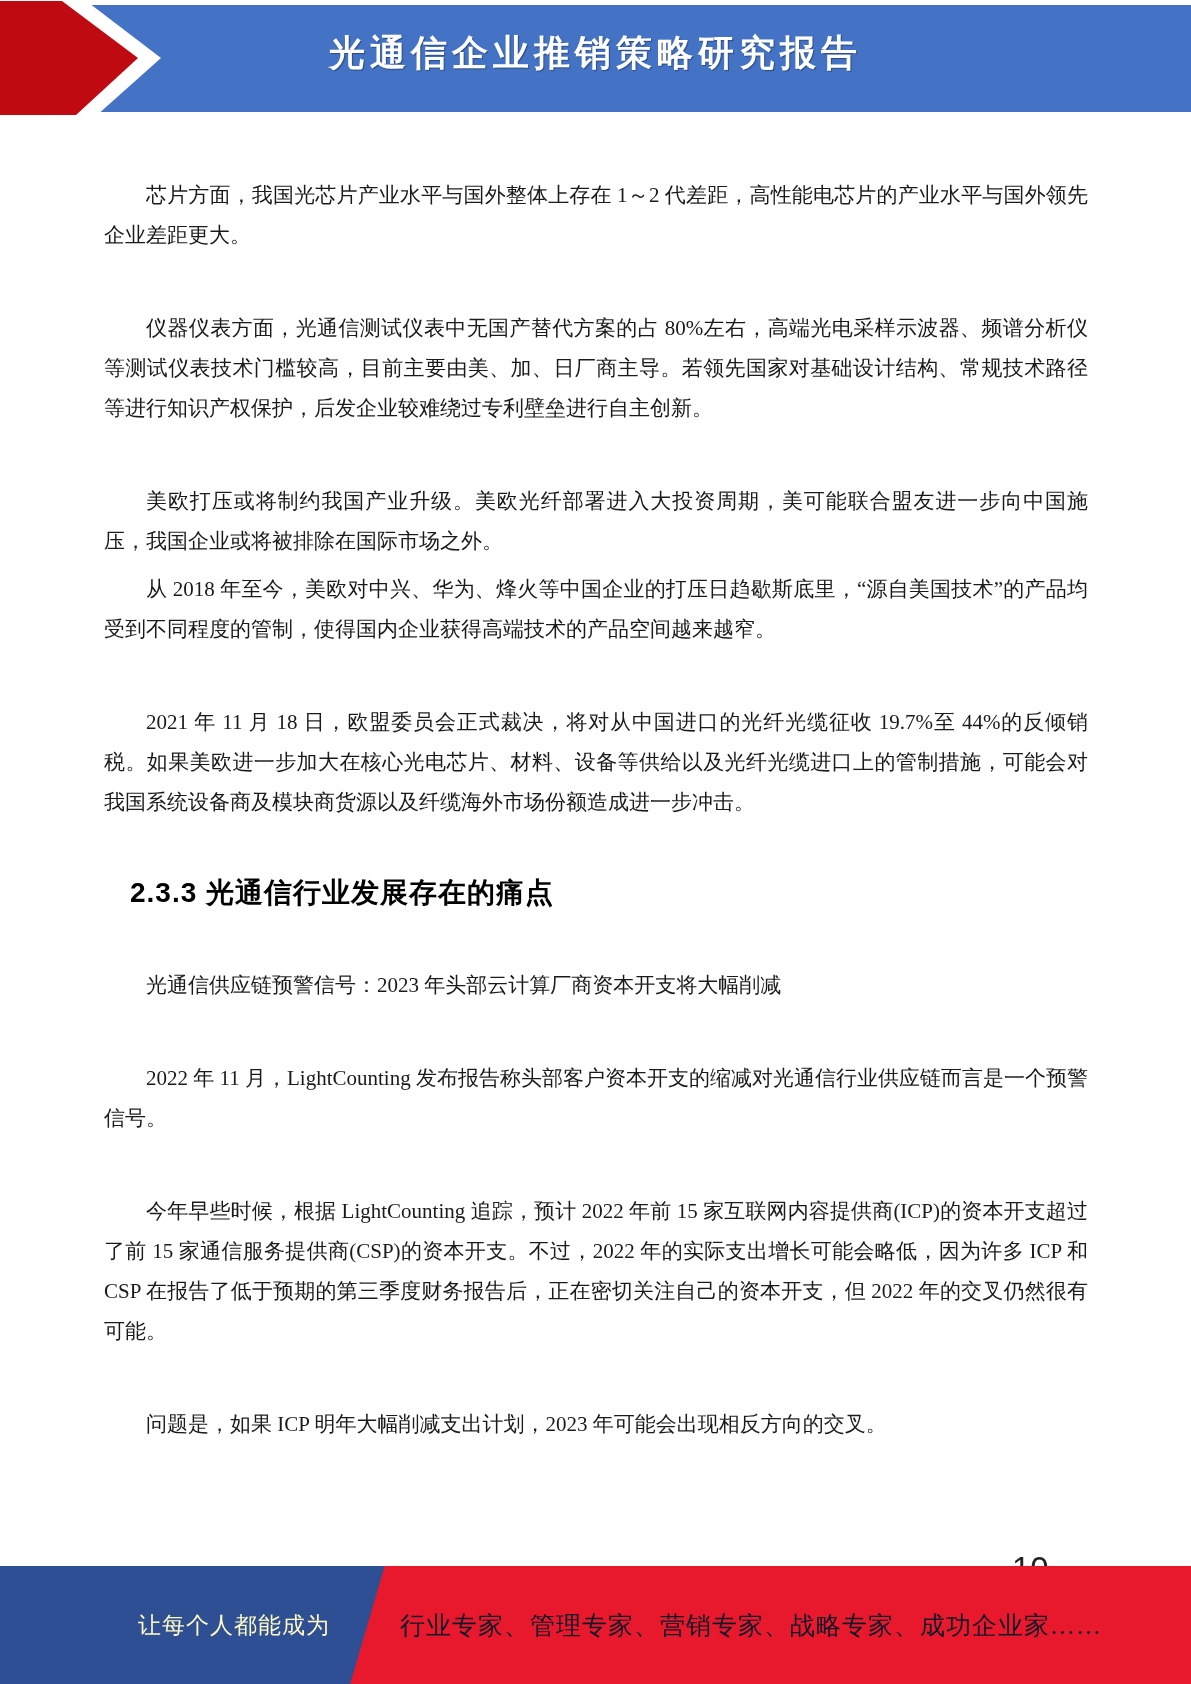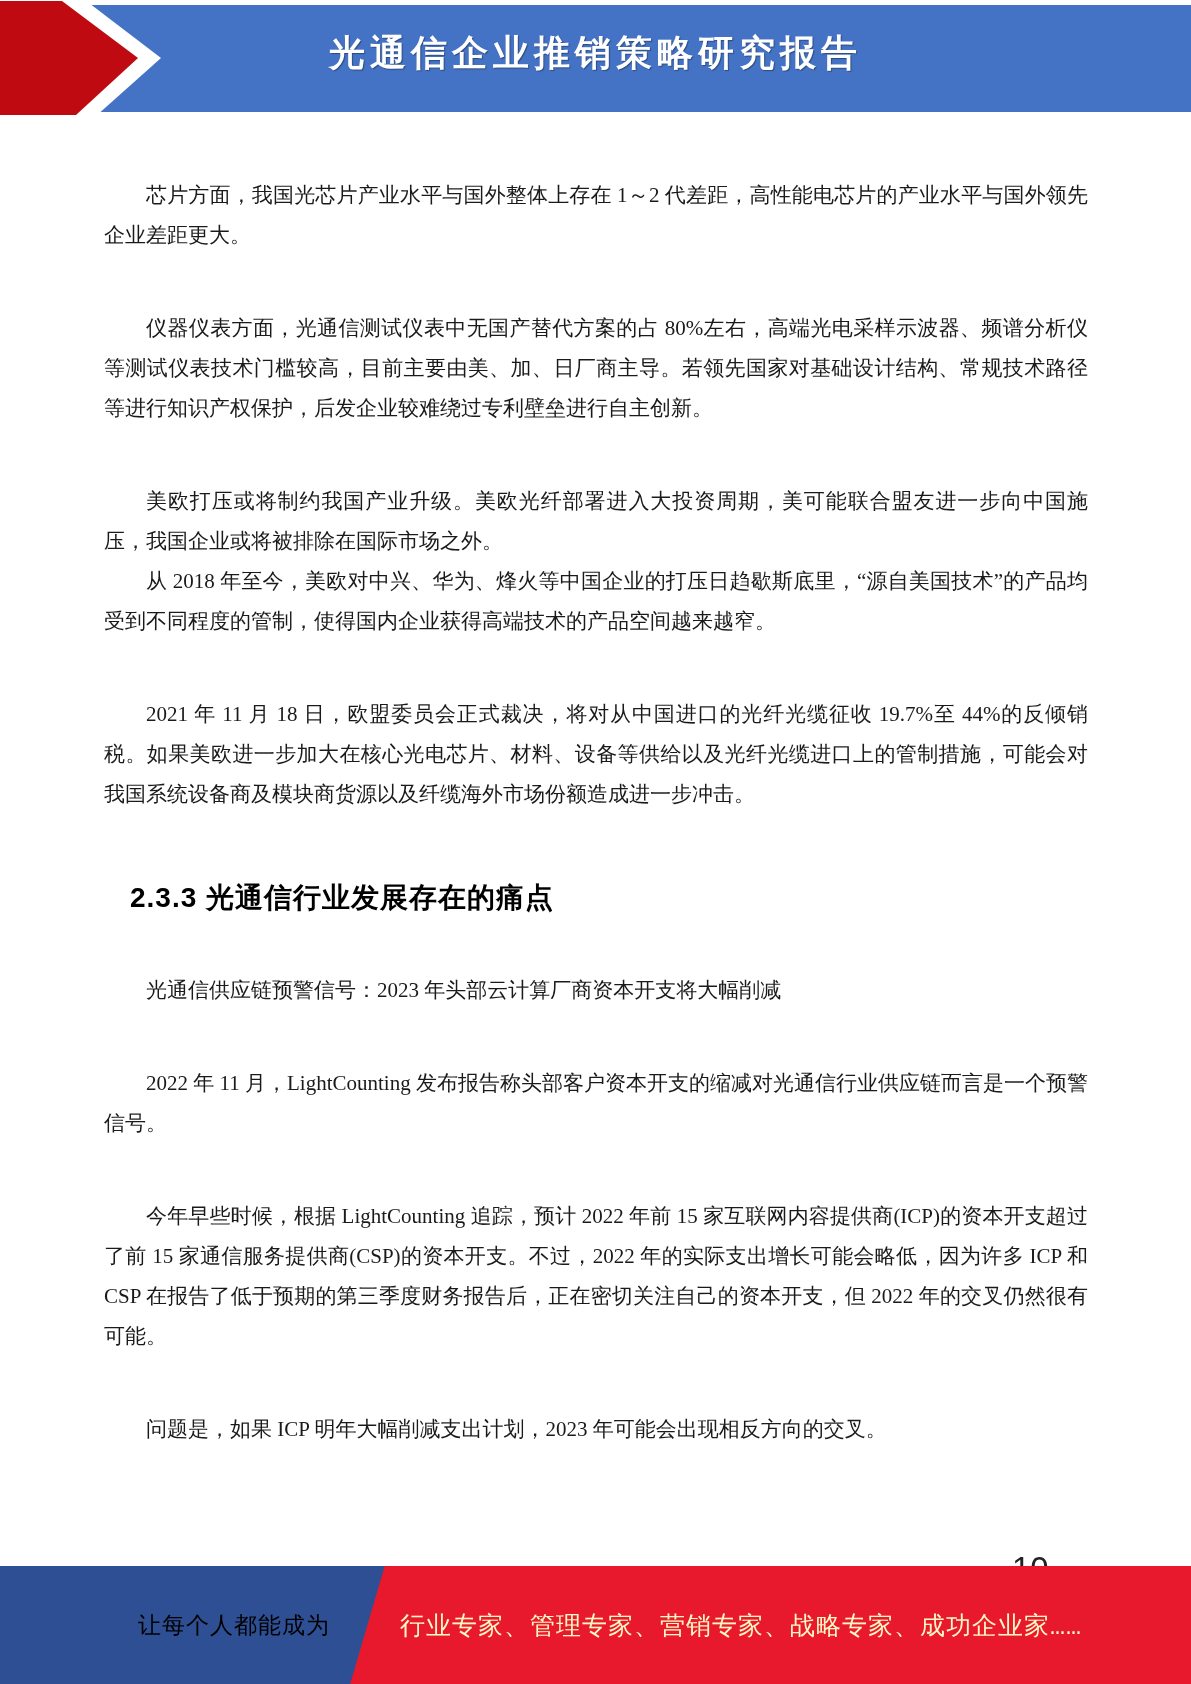--- a/index.html
+++ b/index.html
@@ -51,29 +51,29 @@
     width:984px;
   }
   .body-content p{
     font-size:21px;
     line-height:40px;
     text-align:justify;
     text-indent:2em;
     margin-top:53px;
   }
   .body-content p.no-gap{
-    margin-top:0;
+    margin-top:8px;
   }
   .section-heading{
     font-family:"Liberation Sans","DejaVu Sans",sans-serif;
     font-weight:bold;
     font-size:28px;
     letter-spacing:1px;
     color:#000000;
-    margin-top:65px;
+    margin-top:52px;
     margin-bottom:14px;
     padding-left:26px;
   }
   .page-number{
     position:absolute;
     left:1012px; top:1550px;
     font-family:"Liberation Sans","DejaVu Sans",sans-serif;
     font-size:33px;
     color:#222222;
   }
@@ -93,32 +93,32 @@
   }
   .footer-left-text{
     position:absolute;
     left:0; top:0;
     width:330px; height:100%;
     display:flex;
     align-items:center;
     justify-content:flex-end;
     font-family:"Liberation Serif","DejaVu Serif",serif;
     font-size:23px;
-    color:#000000;
+    color:#fef9c3;
     letter-spacing:1px;
   }
   .footer-right-text{
     position:absolute;
     left:400px; top:0;
     right:4px; height:100%;
     display:flex;
     align-items:center;
-    font-family:Liberation Mono, monospace;
+    font-family:Liberation Serif, serif;
     font-size:25px;
-    color:#fef9c3;
+    color:#0f172a;
     letter-spacing:1px;
   }
 </style>
 </head>
 <body>
 
 <div class="page">
 
   <div class="header-banner">
     <div class="header-title">光通信企业推销策略研究报告</div>

